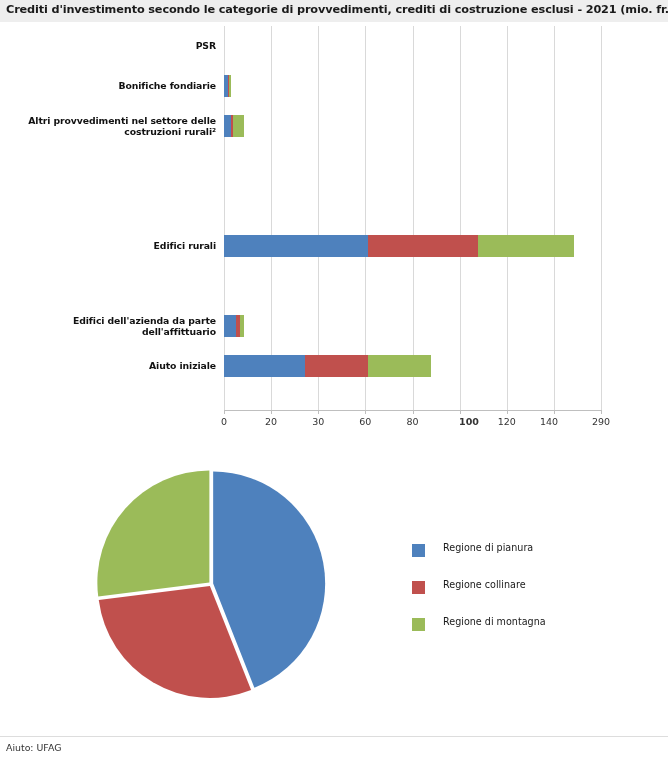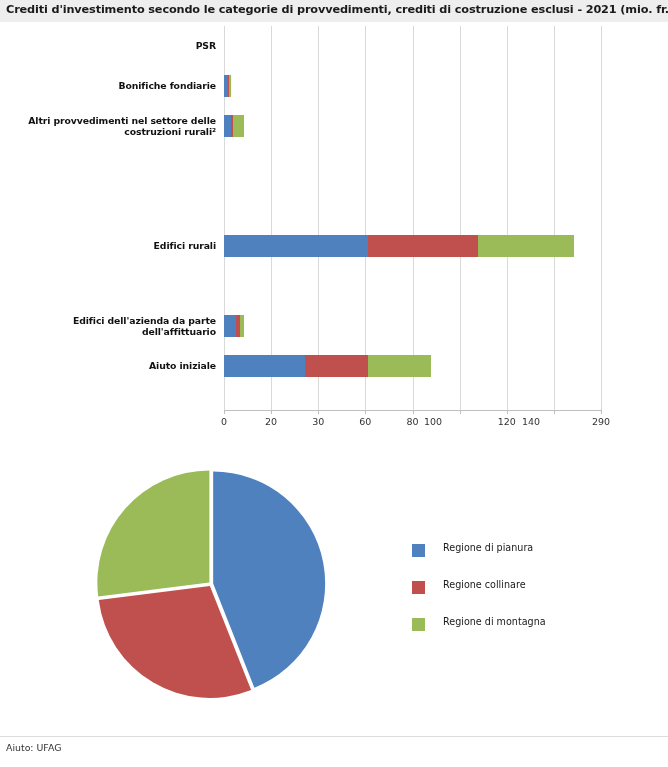--- a/index.html
+++ b/index.html
@@ -205,25 +205,25 @@
       <div class="tick-label" style="left: 224px;">0</div>
       <div class="tickmark" style="left: 271.125px;"></div>
       <div class="tick-label" style="left: 271.125px;">20</div>
       <div class="tickmark" style="left: 318.25px;"></div>
       <div class="tick-label" style="left: 318.25px;">30</div>
       <div class="tickmark" style="left: 365.375px;"></div>
       <div class="tick-label" style="left: 365.375px;">60</div>
       <div class="tickmark" style="left: 412.5px;"></div>
       <div class="tick-label" style="left: 412.5px;">80</div>
       <div class="tickmark" style="left: 459.625px;"></div>
-      <div class="tick-label" style="left: 433px;">100</div>
+      <div class="tick-label" style="left: 469px; font-weight: bold;">100</div>
       <div class="tickmark" style="left: 506.75px;"></div>
       <div class="tick-label" style="left: 506.75px;">120</div>
       <div class="tickmark" style="left: 553.875px;"></div>
-      <div class="tick-label" style="left: 531px;">140</div>
+      <div class="tick-label" style="left: 549px;">140</div>
       <div class="tickmark" style="left: 601px;"></div>
       <div class="tick-label" style="left: 601px;">290</div>
     </div>
 
   <div class="pie-wrap">
     <svg class="pie-svg" width="232" height="232" viewBox="0 0 232 232">
       <g id="pie-slices">
           <path d="M 118.16103195160312 115.5877611079114 L 118.16103195160312 3.5877611079114047 A 112 112 0 0 1 159.39098185228704 219.72272752739556 Z" fill="#4e81bd"></path>
           <path d="M 114.88010888534919 117.89363245940868 L 156.1100587860331 222.02859887889284 A 112 112 0 0 1 3.7632623381276744 131.9309546186108 Z" fill="#c0504d"></path>
           <path d="M 114.349755646813 114.54511389628797 L 3.232909099591481 128.5824360554901 A 112 112 0 0 1 114.34975564681298 2.5451138962879725 Z" fill="#9bbb59"></path>

